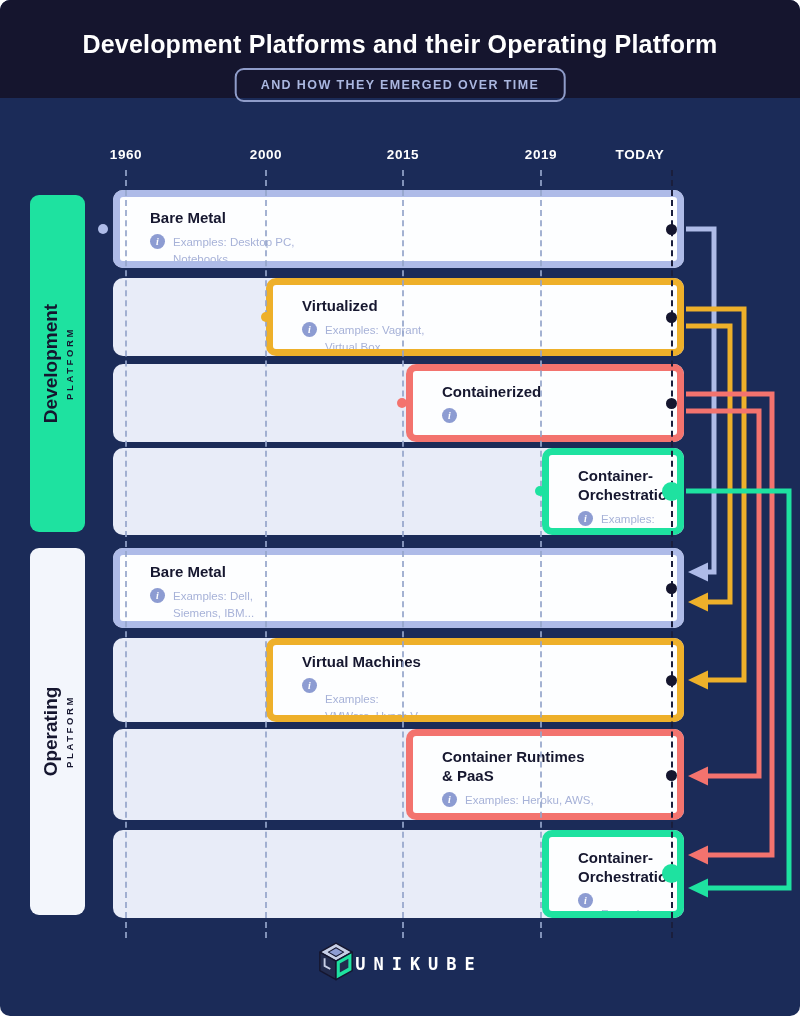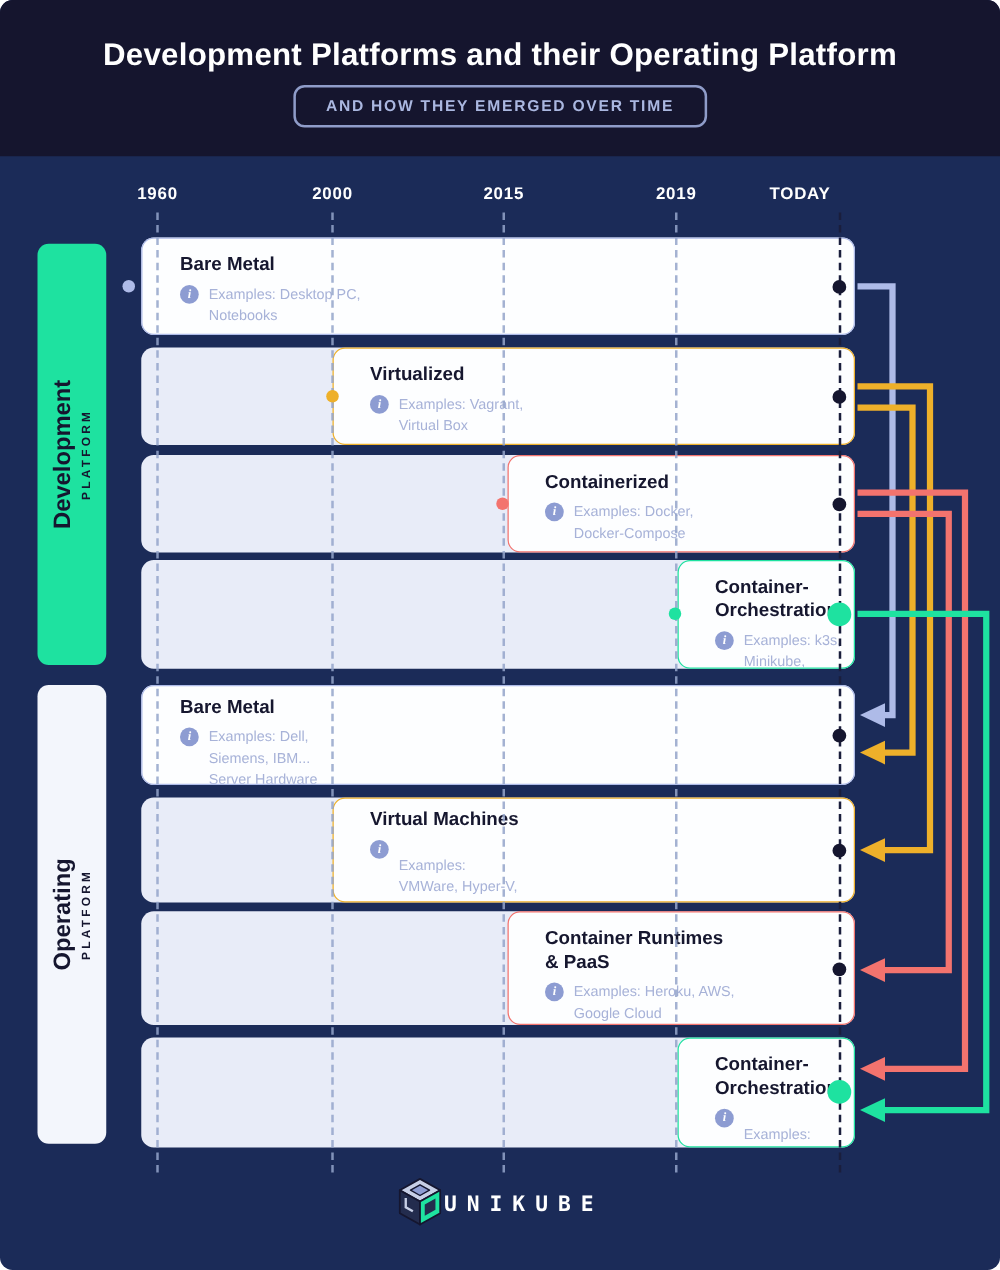--- a/index.html
+++ b/index.html
@@ -2,21 +2,21 @@
 <html><head>
 <meta charset="utf-8">
 <style>
   html,body{margin:0;padding:0;background:#ffffff;}
   .page{
     position:relative;width:800px;height:1016px;margin:0 auto;
     background:#1b2b58;border-radius:10px;overflow:hidden;
     font-family:"Liberation Sans","DejaVu Sans",sans-serif;
   }
   
-  .header{position:absolute;left:0;top:0;width:100%;height:125px;background:#15152e;}
+  .header{position:absolute;left:0;top:0;width:100%;height:98px;background:#15152e;}
   .header-title{
     position:absolute;top:30px;left:0;width:100%;text-align:center;
     color:#ffffff;font-size:25px;font-weight:700;letter-spacing:.2px;
   }
   .subtitle-pill{
     position:absolute;top:68px;left:50%;transform:translateX(-50%);
     border:2px solid #8f9cc9;border-radius:9px;padding:8px 24px;
     color:#aab7e0;font-size:12.5px;font-weight:700;letter-spacing:1.4px;white-space:nowrap;
   }
   
@@ -38,21 +38,21 @@
   .rot .main{font-size:19px;font-weight:700;color:#15162f;}
   .rot .sub{font-size:9.5px;font-weight:700;letter-spacing:2.6px;color:#15162f;margin-top:2px;}
   
   .row{position:absolute;left:113px;width:571px;background:#e8ecf8;border-radius:10px;z-index:2;}
   .r1{top:190px;height:78px;} .r2{top:278px;height:78px;}
   .r3{top:364px;height:78px;} .r4{top:448px;height:87px;}
   .r5{top:548px;height:80px;} .r6{top:638px;height:84px;}
   .r7{top:729px;height:91px;} .r8{top:830px;height:88px;}
   .inner-box{
     position:absolute;top:0;bottom:0;right:0;background:#fdfeff;
-    border:1px solid #404040;border-radius:10px;box-sizing:border-box;
+    border:7px solid #404040;border-radius:10px;box-sizing:border-box;
     padding:12px 10px 8px 29px;overflow:hidden;
   }
   .off-0{left:0;} .off-1{left:153px;} .off-2{left:293px;} .off-3{left:429px;}
   .pad-wide{padding-left:30px;}
   .pad-tight{padding-top:8px;}
   .row-title{font-size:15px;font-weight:700;color:#16172f;line-height:1.25;}
   .w-title-sm{max-width:150px;}
   .examples{display:flex;align-items:flex-start;gap:8px;margin-top:6px;}
   .info-icon{
     flex:0 0 auto;width:15px;height:15px;border-radius:50%;background:#8d9cd2;
@@ -130,21 +130,20 @@
         <span class="info-icon">i</span>
         <span class="examples-text">Examples: Vagrant, Virtual Box</span>
       </div>
     </div>
   </div>
   <div class="row r3">
     <div class="inner-box off-2" style="border-color: rgb(243, 115, 110);">
       <div class="row-title">Containerized</div>
       <div class="examples">
         <span class="info-icon">i</span>
-        <span class="examples-text">Examples: Docker, Docker-Compose</span>
       </div>
     </div>
   </div>
   <div class="row r4">
     <div class="inner-box off-3" style="border-color: rgb(30, 226, 160);">
       <div class="row-title">Container-Orchestration</div>
       <div class="examples">
         <span class="info-icon">i</span>
         <span class="examples-text">Examples: k3s, Minikube, Microk8s</span>
       </div>

